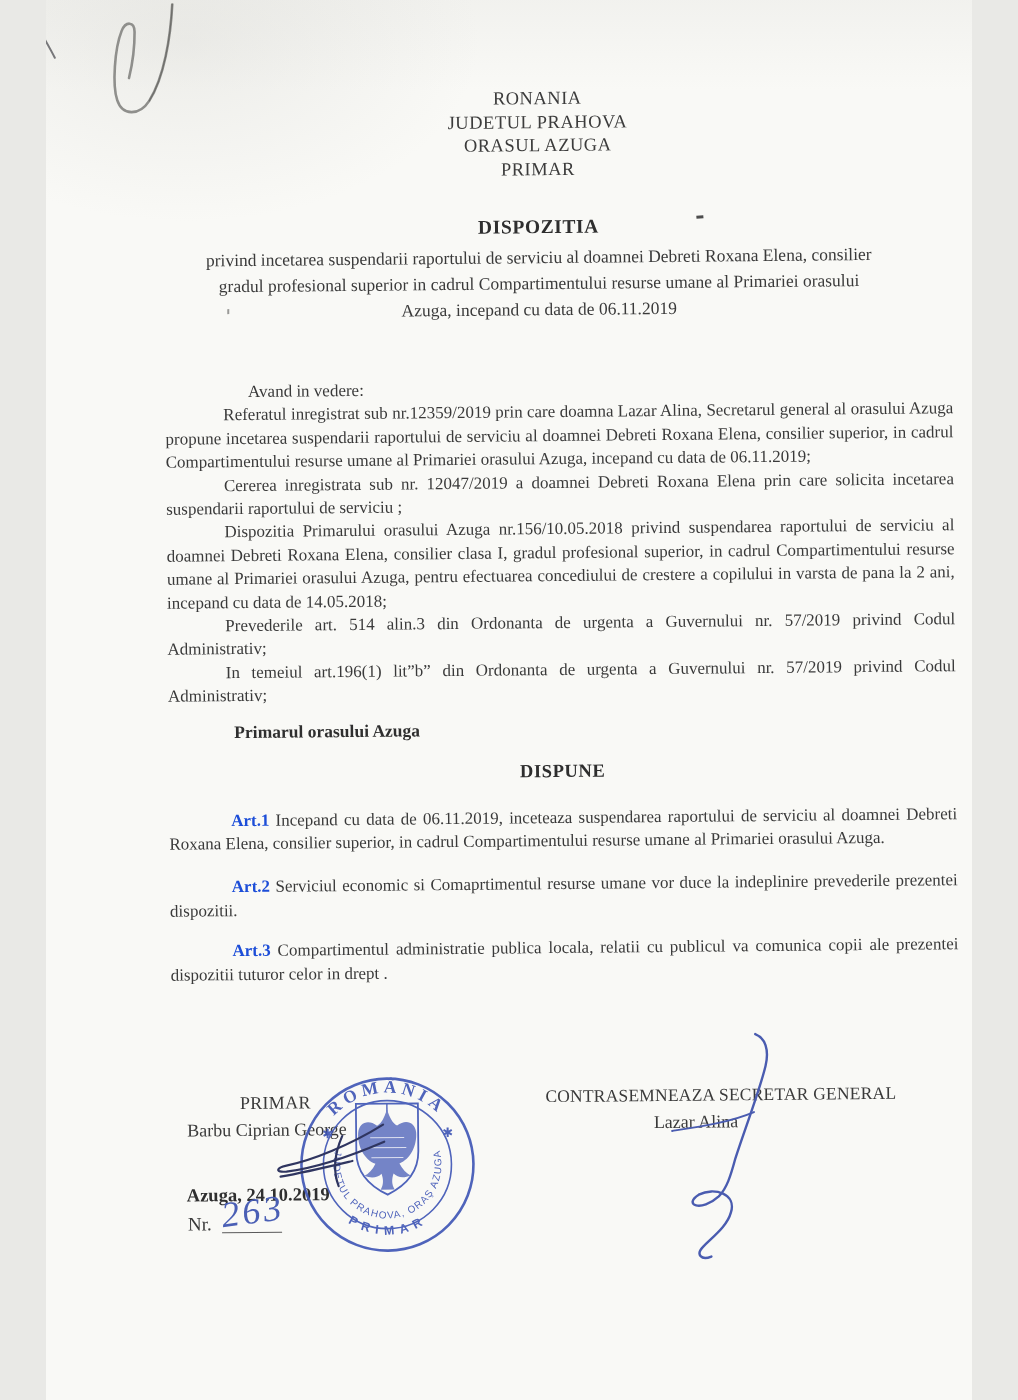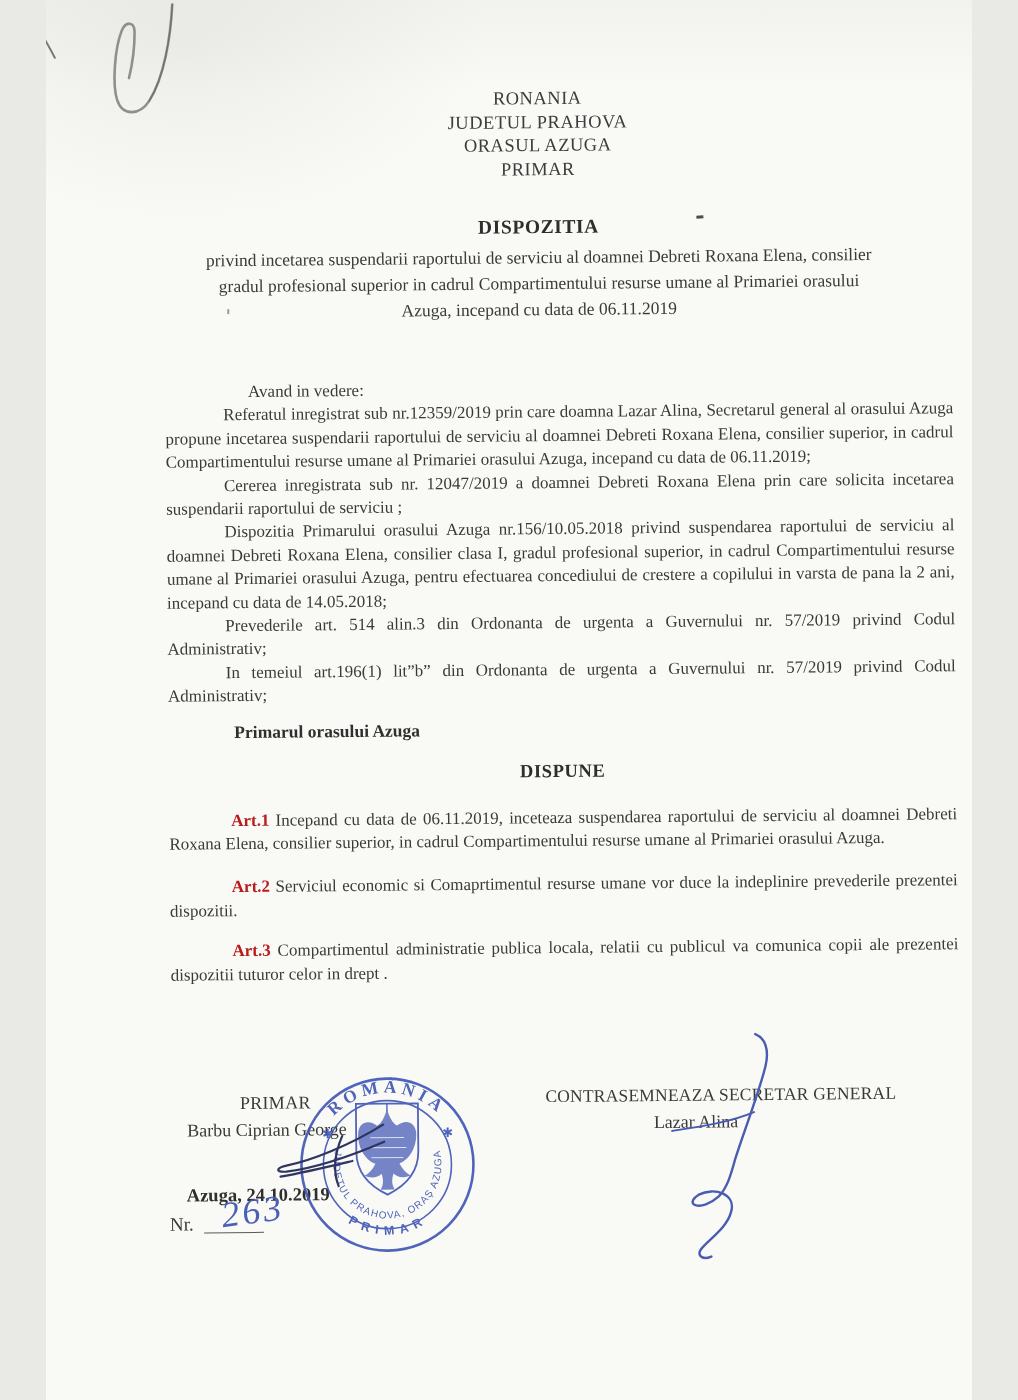--- a/index.html
+++ b/index.html
@@ -30,29 +30,29 @@
 
   .body-block{
     position:absolute;top:377px;left:122px;width:788px;
     font-size:17px;line-height:23.4px;text-align:justify;color:#3a3a3a;
   }
   .avand{text-indent:83px;text-align:left;}
   p.recital{margin:0;text-indent:58px;}
   .issuer{margin-top:13px;padding-left:66px;font-weight:bold;font-size:17.5px;text-align:left;color:#2f2f2f;}
   .dispune{margin-top:19px;text-align:center;font-weight:bold;font-size:18.5px;letter-spacing:.6px;color:#2e2e2e;}
   p.article{margin:22px 0 0 0;text-indent:62px;}
-  p.article .art-label{font-weight:bold;color:#b91c1c;}
+  p.article .art-label{font-weight:bold;color:#1d4ed8;}
   p.article-2{margin-top:20px;}
   p.article-3{margin-top:17px;}
 
   .sig{position:absolute;font-size:18px;color:#3a3a3a;}
   .sig-role-left{top:1090px;left:190px;letter-spacing:.3px;}
   .sig-name-left{top:1117px;left:137px;}
   .sig-date{top:1182px;left:136px;font-weight:bold;font-size:18.5px;color:#2f2f2f;}
-  .sig-nr{top:1210px;left:119px;font-size:19px;}
+  .sig-nr{top:1210px;left:137px;font-size:19px;}
   .nr-line{display:inline-block;width:60px;border-bottom:1.6px solid #5a5a5a;transform:translateY(3px);margin-left:10px;}
   .sig-role-right{top:1086px;left:481px;width:380px;font-size:17.5px;text-align:center;letter-spacing:.2px;}
   .sig-name-right{top:1113px;left:481px;width:330px;text-align:center;}
 
   .overlay{position:absolute;left:0;top:0;pointer-events:none;}
   .speck{position:absolute;}
 </style>
 </head>
 <body>
 

